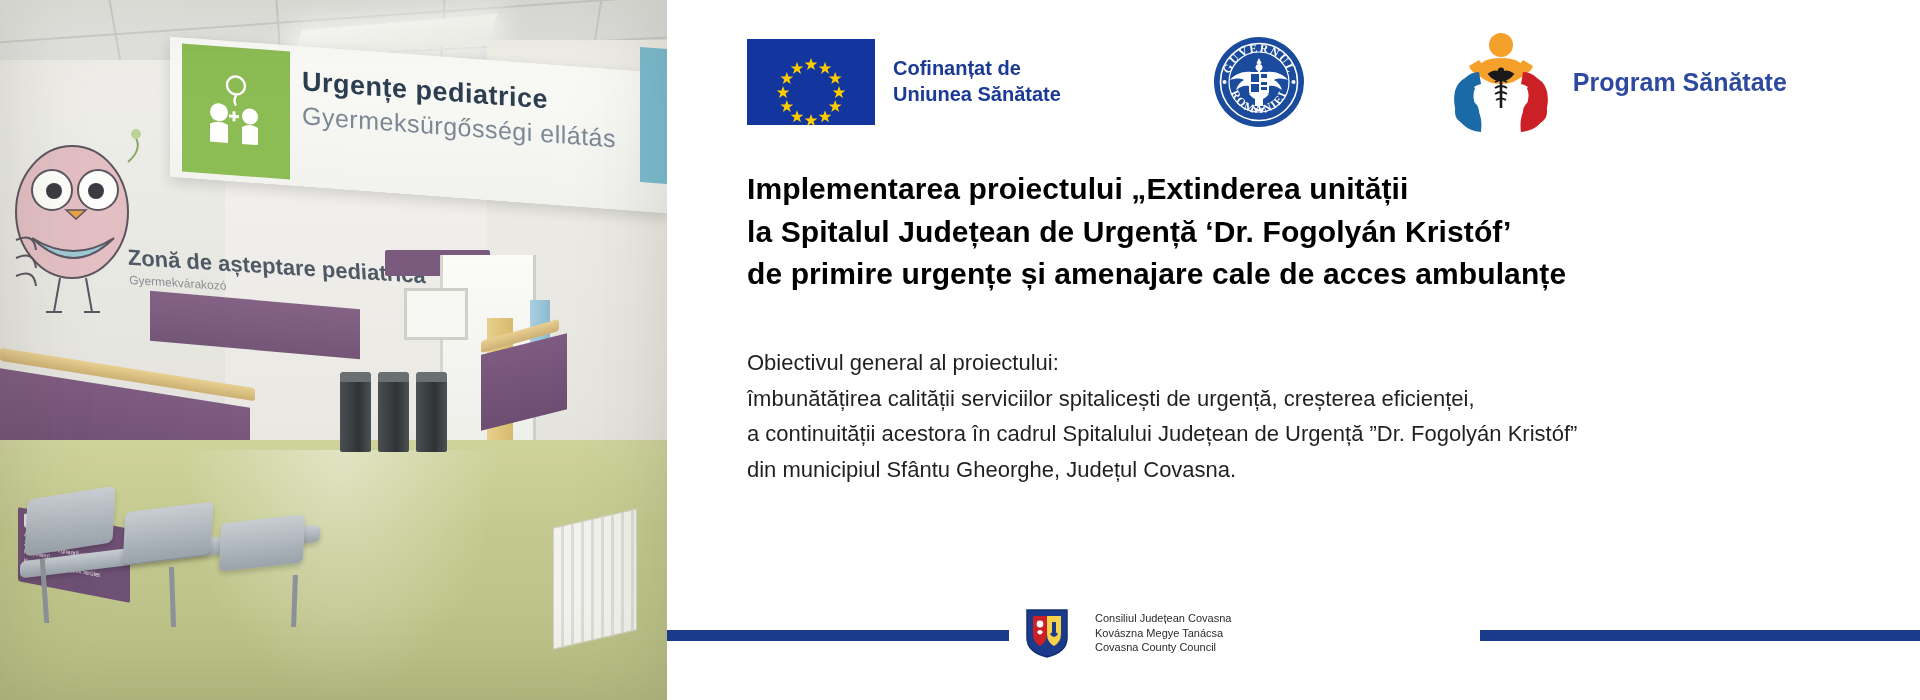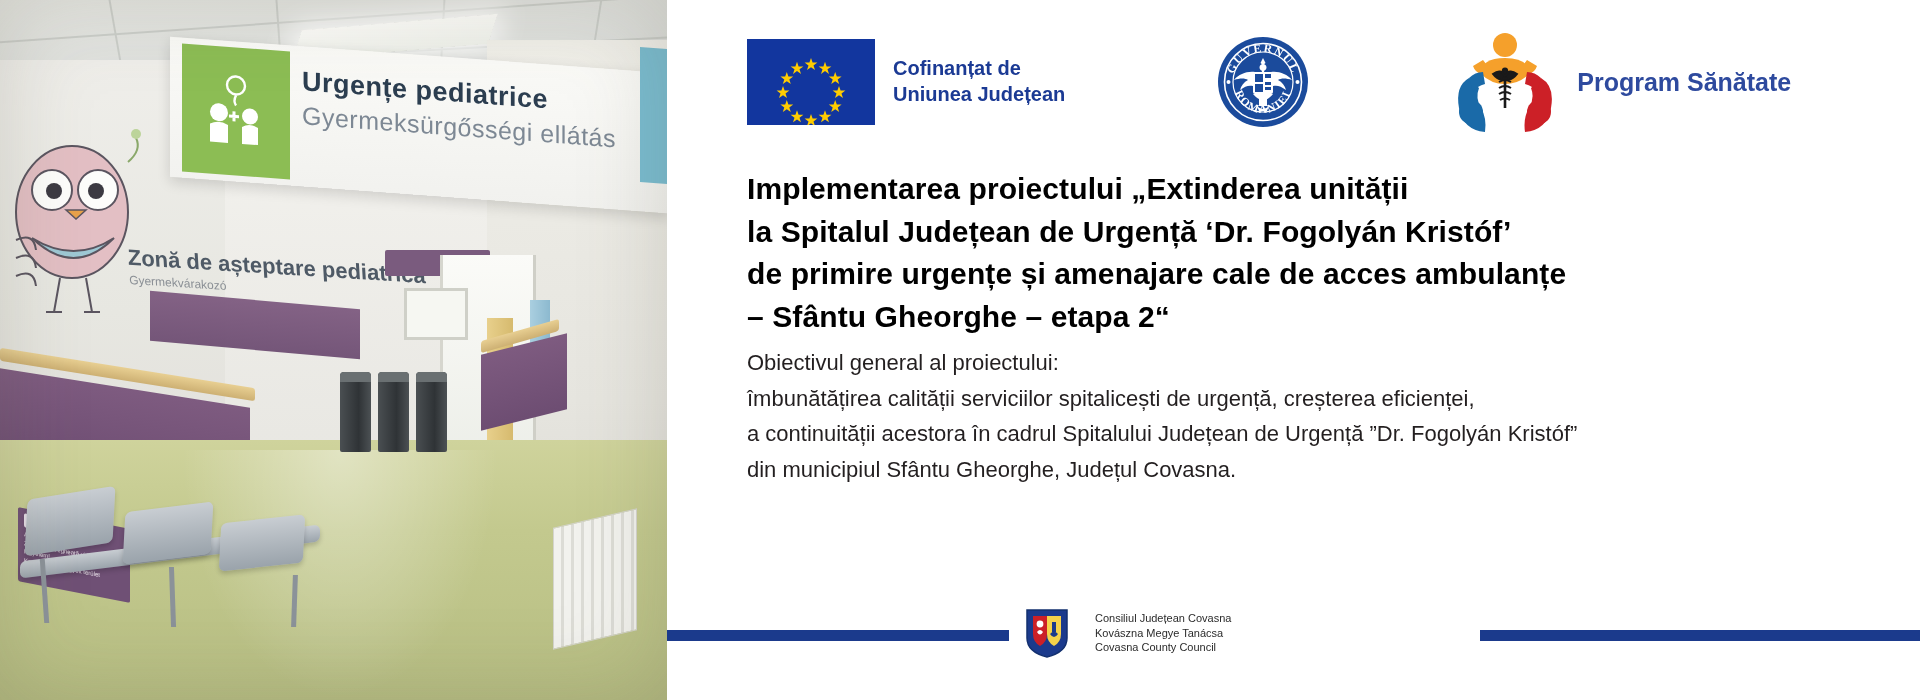--- a/index.html
+++ b/index.html
@@ -330,21 +330,21 @@
               <polygon points="50.0,71.2 51.6,75.8 56.4,75.8 52.5,78.7 54.0,83.3 50.0,80.5 46.0,83.3 47.5,78.7 43.6,75.8 48.4,75.8"></polygon>
               <polygon points="39.8,61.0 41.4,65.6 46.2,65.6 42.3,68.5 43.8,73.1 39.8,70.3 35.8,73.1 37.3,68.5 33.4,65.6 38.2,65.6"></polygon>
               <polygon points="36.0,47.0 37.6,51.6 42.4,51.6 38.5,54.5 40.0,59.1 36.0,56.3 32.0,59.1 33.5,54.5 29.6,51.6 34.4,51.6"></polygon>
               <polygon points="39.8,33.0 41.4,37.6 46.2,37.6 42.3,40.5 43.8,45.1 39.8,42.3 35.8,45.1 37.3,40.5 33.4,37.6 38.2,37.6"></polygon>
               <polygon points="50.0,22.8 51.6,27.4 56.4,27.4 52.5,30.3 54.0,34.9 50.0,32.1 46.0,34.9 47.5,30.3 43.6,27.4 48.4,27.4"></polygon>
             </g>
           </svg>
         </div>
         <div class="eu-text">
           <div>Cofinanțat de</div>
-          <div>Uniunea Județean</div>
+          <div>Uniunea Sănătate</div>
         </div>
       </div>
 
       <div class="logo-gov">
         <div class="gov-seal">
           <svg width="92" height="92" viewBox="0 0 92 92">
             <circle cx="46" cy="46" r="45" fill="#1b4b9c"></circle>
             <circle cx="46" cy="46" r="38.5" fill="none" stroke="#ffffff" stroke-width="1.6"></circle>
             <circle cx="46" cy="46" r="30" fill="none" stroke="#ffffff" stroke-width="1.2"></circle>
             <circle cx="11.5" cy="46" r="2" fill="#ffffff"></circle>
@@ -405,21 +405,20 @@
           </svg>
         </div>
         <div class="ps-text">Program Sănătate</div>
       </div>
     </div>
 
     <div class="title">
       <div>Implementarea proiectului „Extinderea unității</div>
       <div>la Spitalul Județean de Urgență  ‘Dr. Fogolyán Kristóf’</div>
       <div>de primire urgențe și amenajare cale de acces ambulanțe</div>
-      <div>– Sfântu Gheorghe – etapa 2“</div>
     </div>
 
     <div class="body">
       <div>Obiectivul general al proiectului:</div>
       <div>îmbunătățirea calității serviciilor spitalicești de urgență, creșterea eficienței,</div>
       <div>a continuității acestora în cadrul Spitalului Județean de Urgență ”Dr. Fogolyán Kristóf”</div>
       <div>din municipiul Sfântu Gheorghe, Județul Covasna.</div>
     </div>
 
     <div class="footbar">

